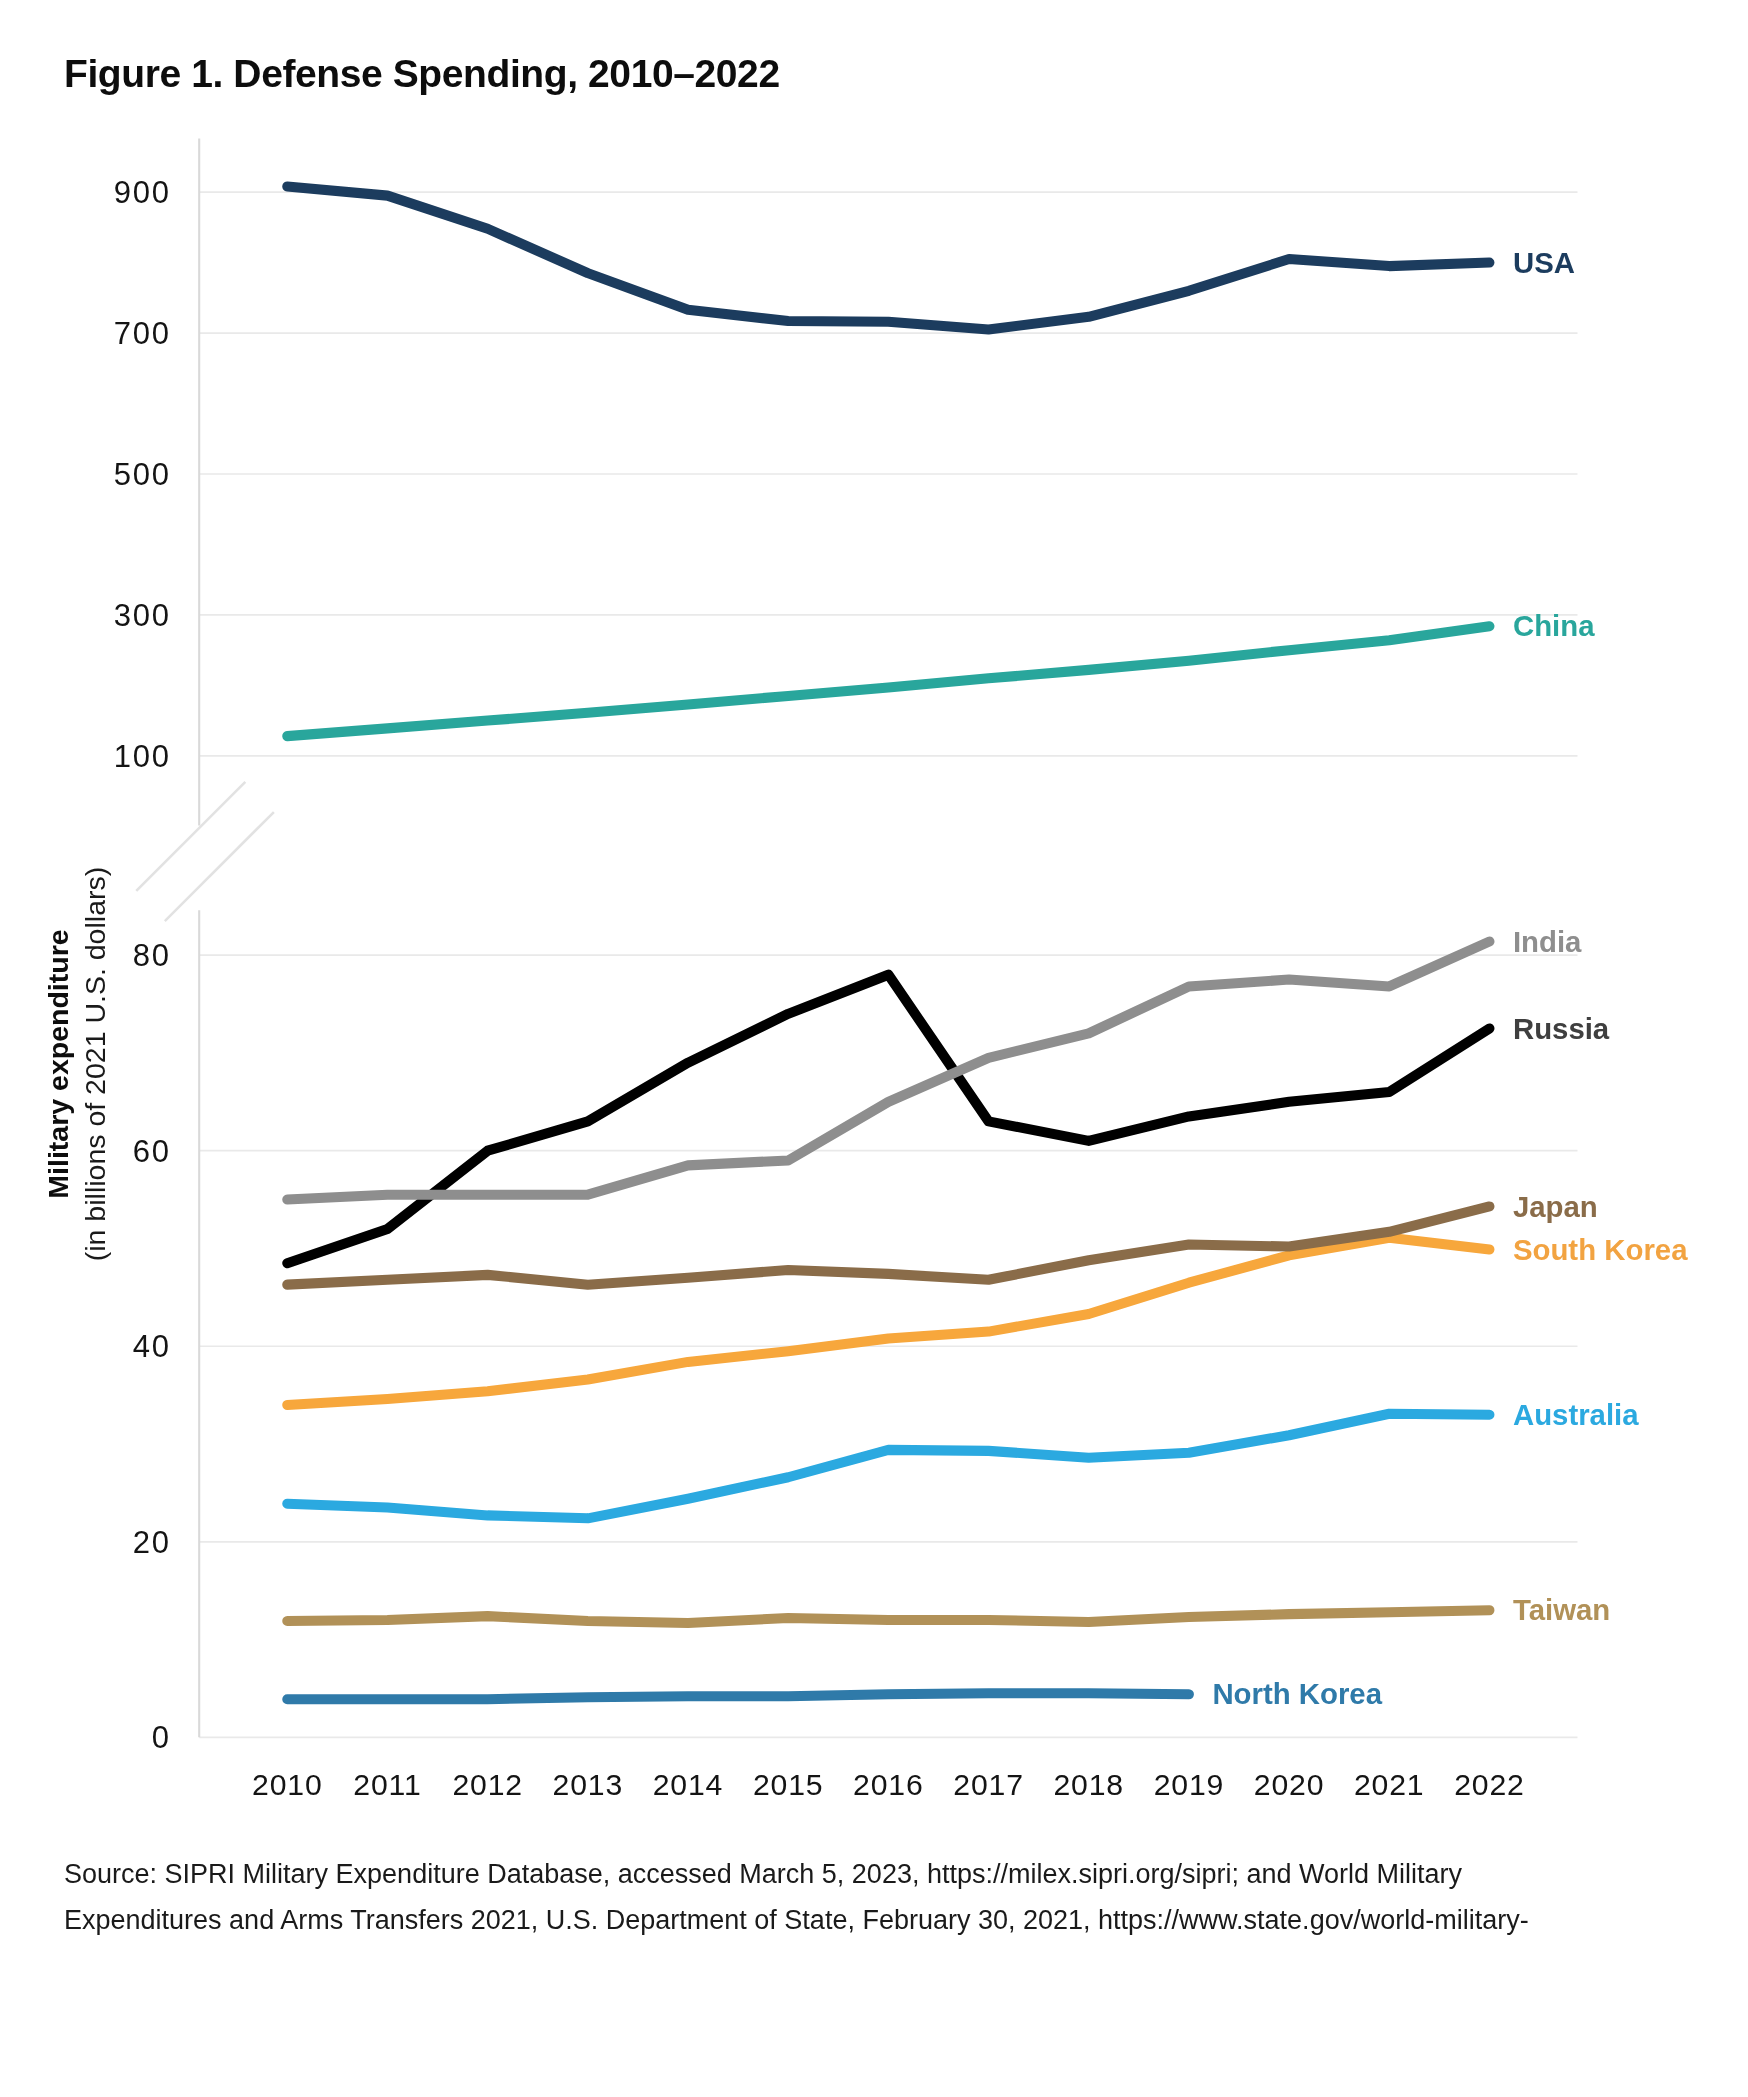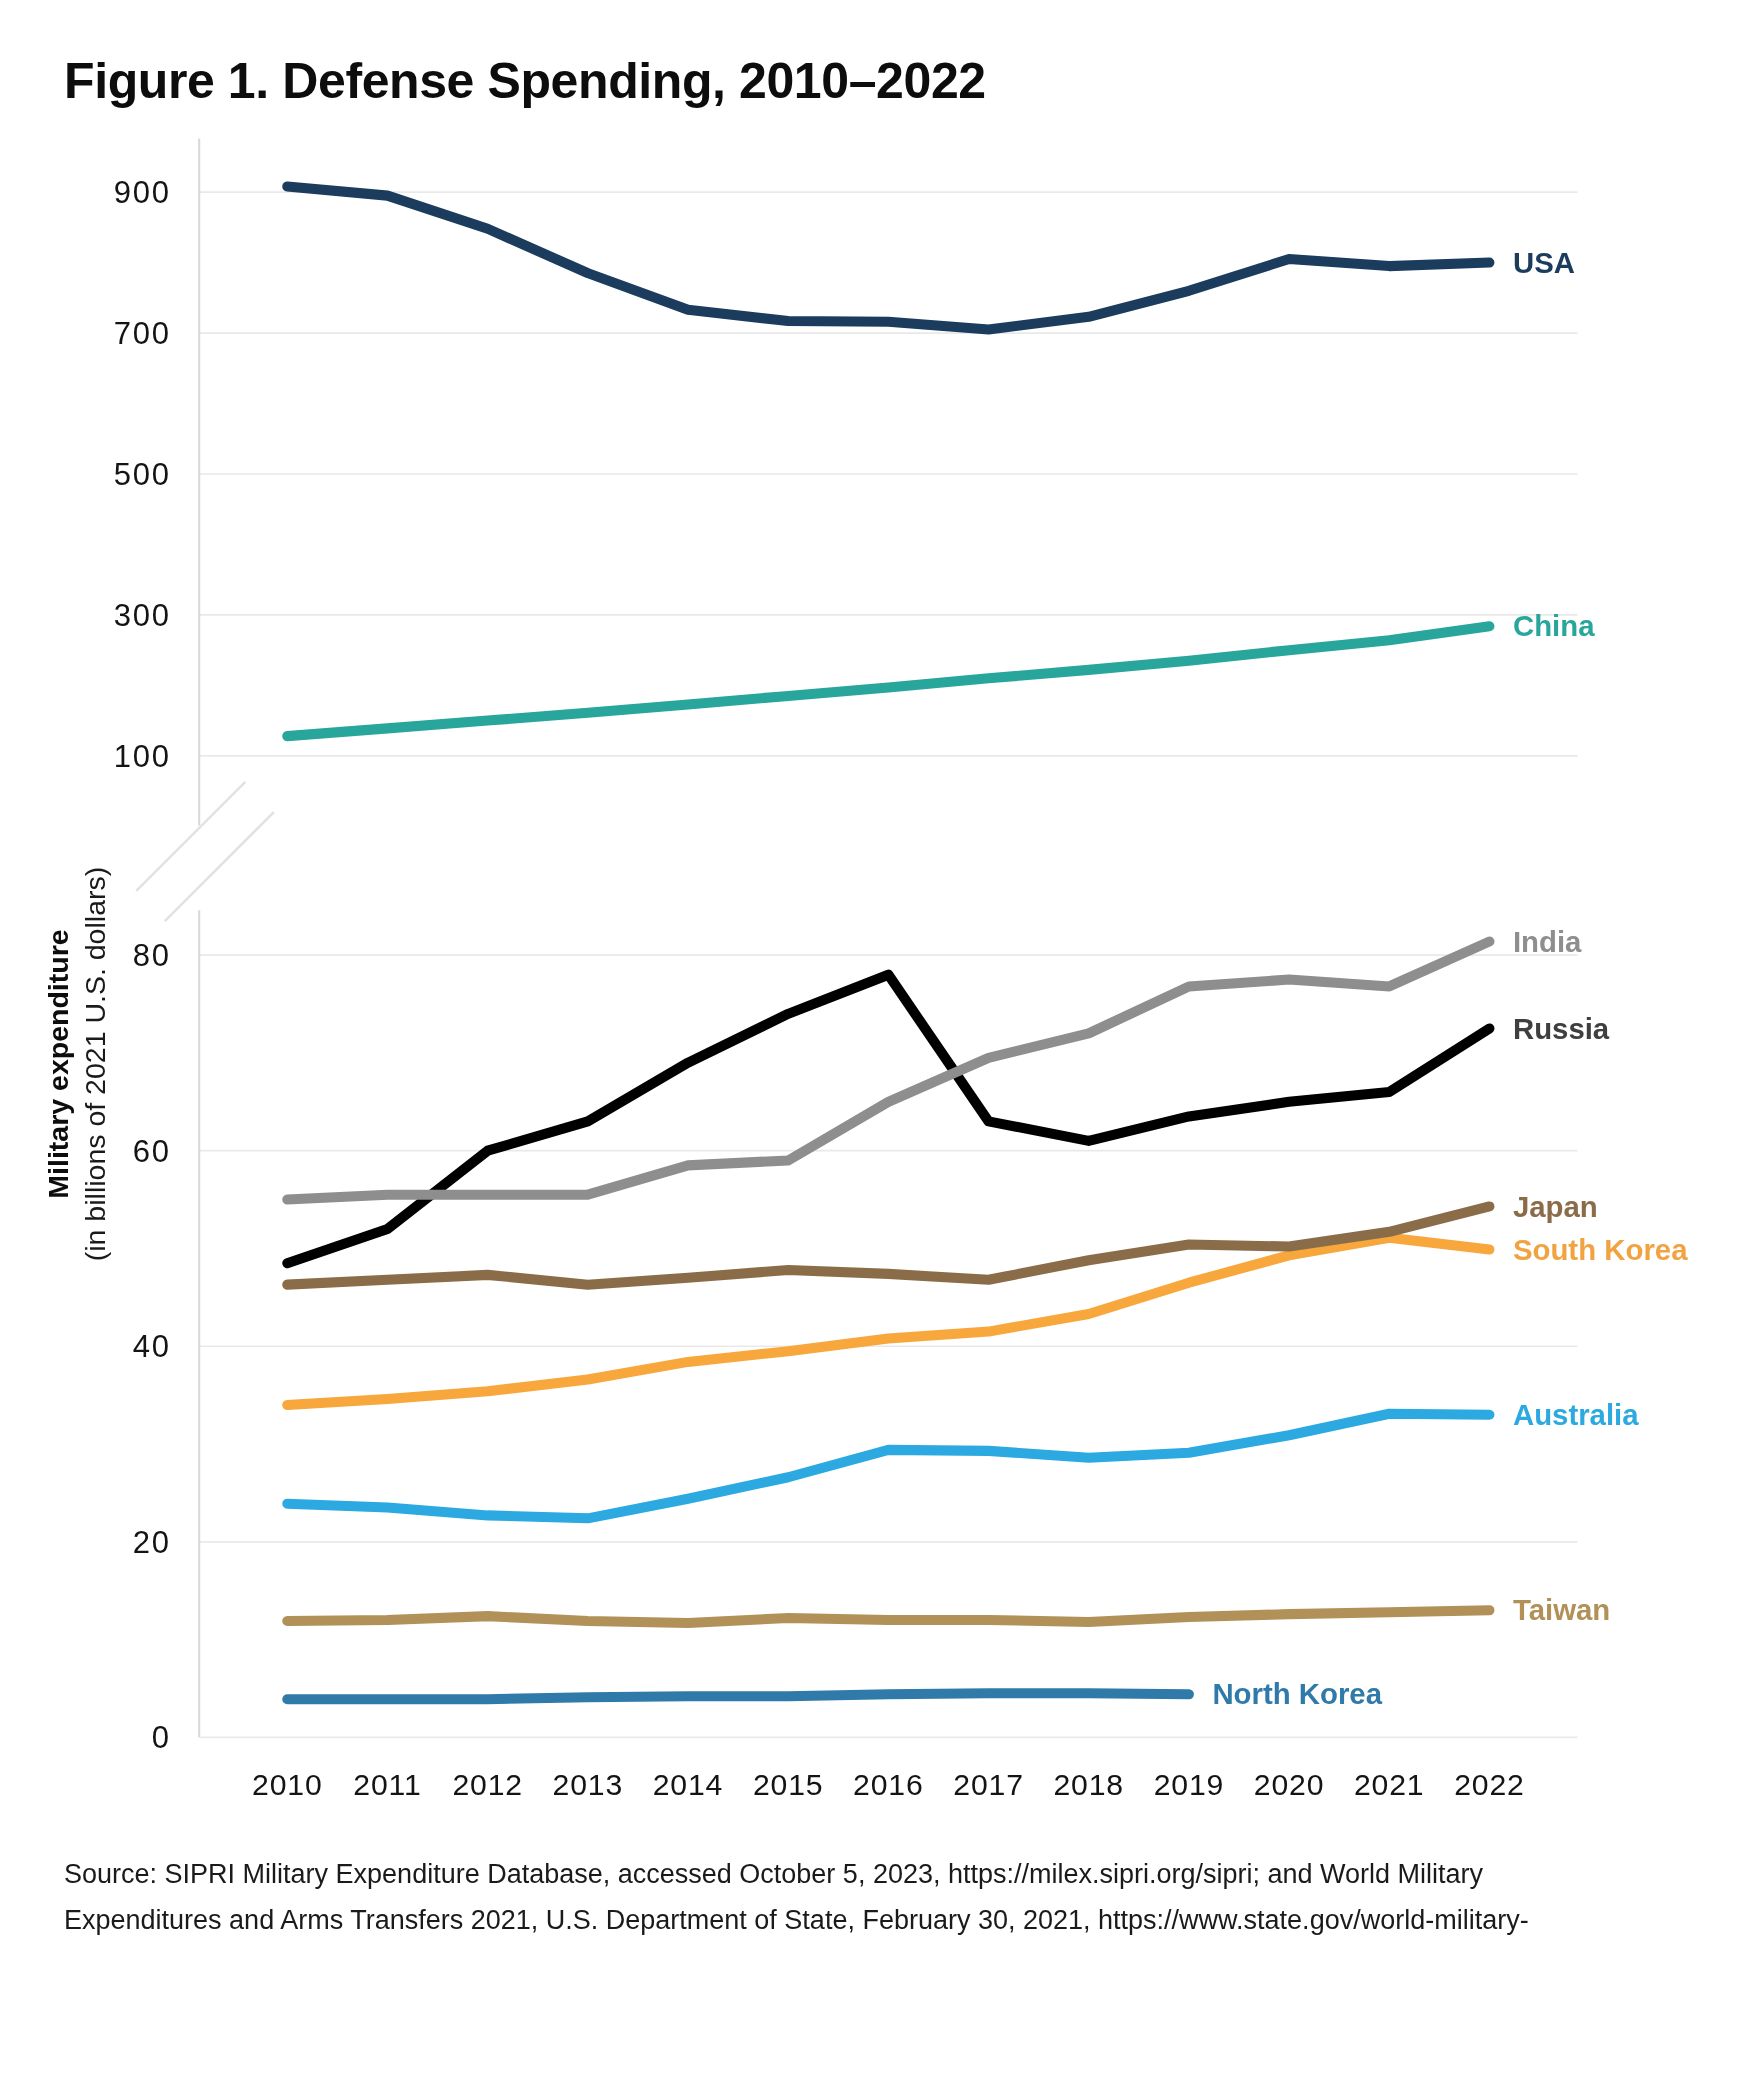--- a/index.html
+++ b/index.html
@@ -1,18 +1,18 @@
 <!DOCTYPE html>
 <html style="font-size:13.4px"><head>
 <meta charset="utf-8">
 <style>
   html,body{margin:0;padding:0;background:#ffffff;}
   body{width:1749px;height:2098px;position:relative;font-family:"Liberation Sans",sans-serif;color:#141414;overflow:hidden;}
   .page{position:absolute;inset:0;background:#fff;}
-  .title{position:absolute;left:64px;top:52px;font-size:50px;font-weight:700;color:#0d0d0d;letter-spacing:-0.4px;}
+  .title{position:absolute;left:64px;top:52px;font-size:39px;font-weight:700;color:#0d0d0d;letter-spacing:-0.4px;}
   .chart-region{position:absolute;left:0;top:0;width:1749px;height:1812px;}
   svg#plot{position:absolute;left:0;top:0;}
   .grid{stroke:#e9e9e9;stroke-width:2;}
   .axisline{stroke:#d9d9d9;stroke-width:2.5;fill:none;}
   .breakmark{stroke:#e2e2e2;stroke-width:3;}
   .ytick{font-family:"Liberation Sans",sans-serif;font-size:37px;fill:#141414;text-anchor:end;letter-spacing:2px;}
   .xtick{font-family:"Liberation Sans",sans-serif;font-size:36px;fill:#141414;text-anchor:middle;letter-spacing:1px;}
   .clabel{font-family:"Liberation Sans",sans-serif;font-size:35px;font-weight:700;}
   .y-title{position:absolute;left:77px;top:1064px;transform:translate(-50%,-50%) rotate(-90deg);text-align:center;white-space:nowrap;}
   .y-title .l1{font-size:28.5px;font-weight:700;color:#0d0d0d;line-height:37px;}
@@ -85,18 +85,18 @@
         <text x="1444.78" y="2031.718" class="clabel" fill="#2f7aa9">North Korea</text>
       </svg>
 
     <div class="y-title">
       <div class="l1">Military expenditure</div>
       <div class="l2">(in billions of 2021 U.S. dollars)</div>
     </div>
   </div>
 
   <div class="source">
-    <div>Source: SIPRI Military Expenditure Database, accessed October 5, 2023, https://milex.sipri.org/sipri; and World Military</div>
+    <div>Source: SIPRI Military Expenditure Database, accessed March 5, 2023, https://milex.sipri.org/sipri; and World Military</div>
     <div>Expenditures and Arms Transfers 2021, U.S. Department of State, February 30, 2021, https://www.state.gov/world-military-</div>
   </div>
 
 </div>
 
 
 </body></html>

